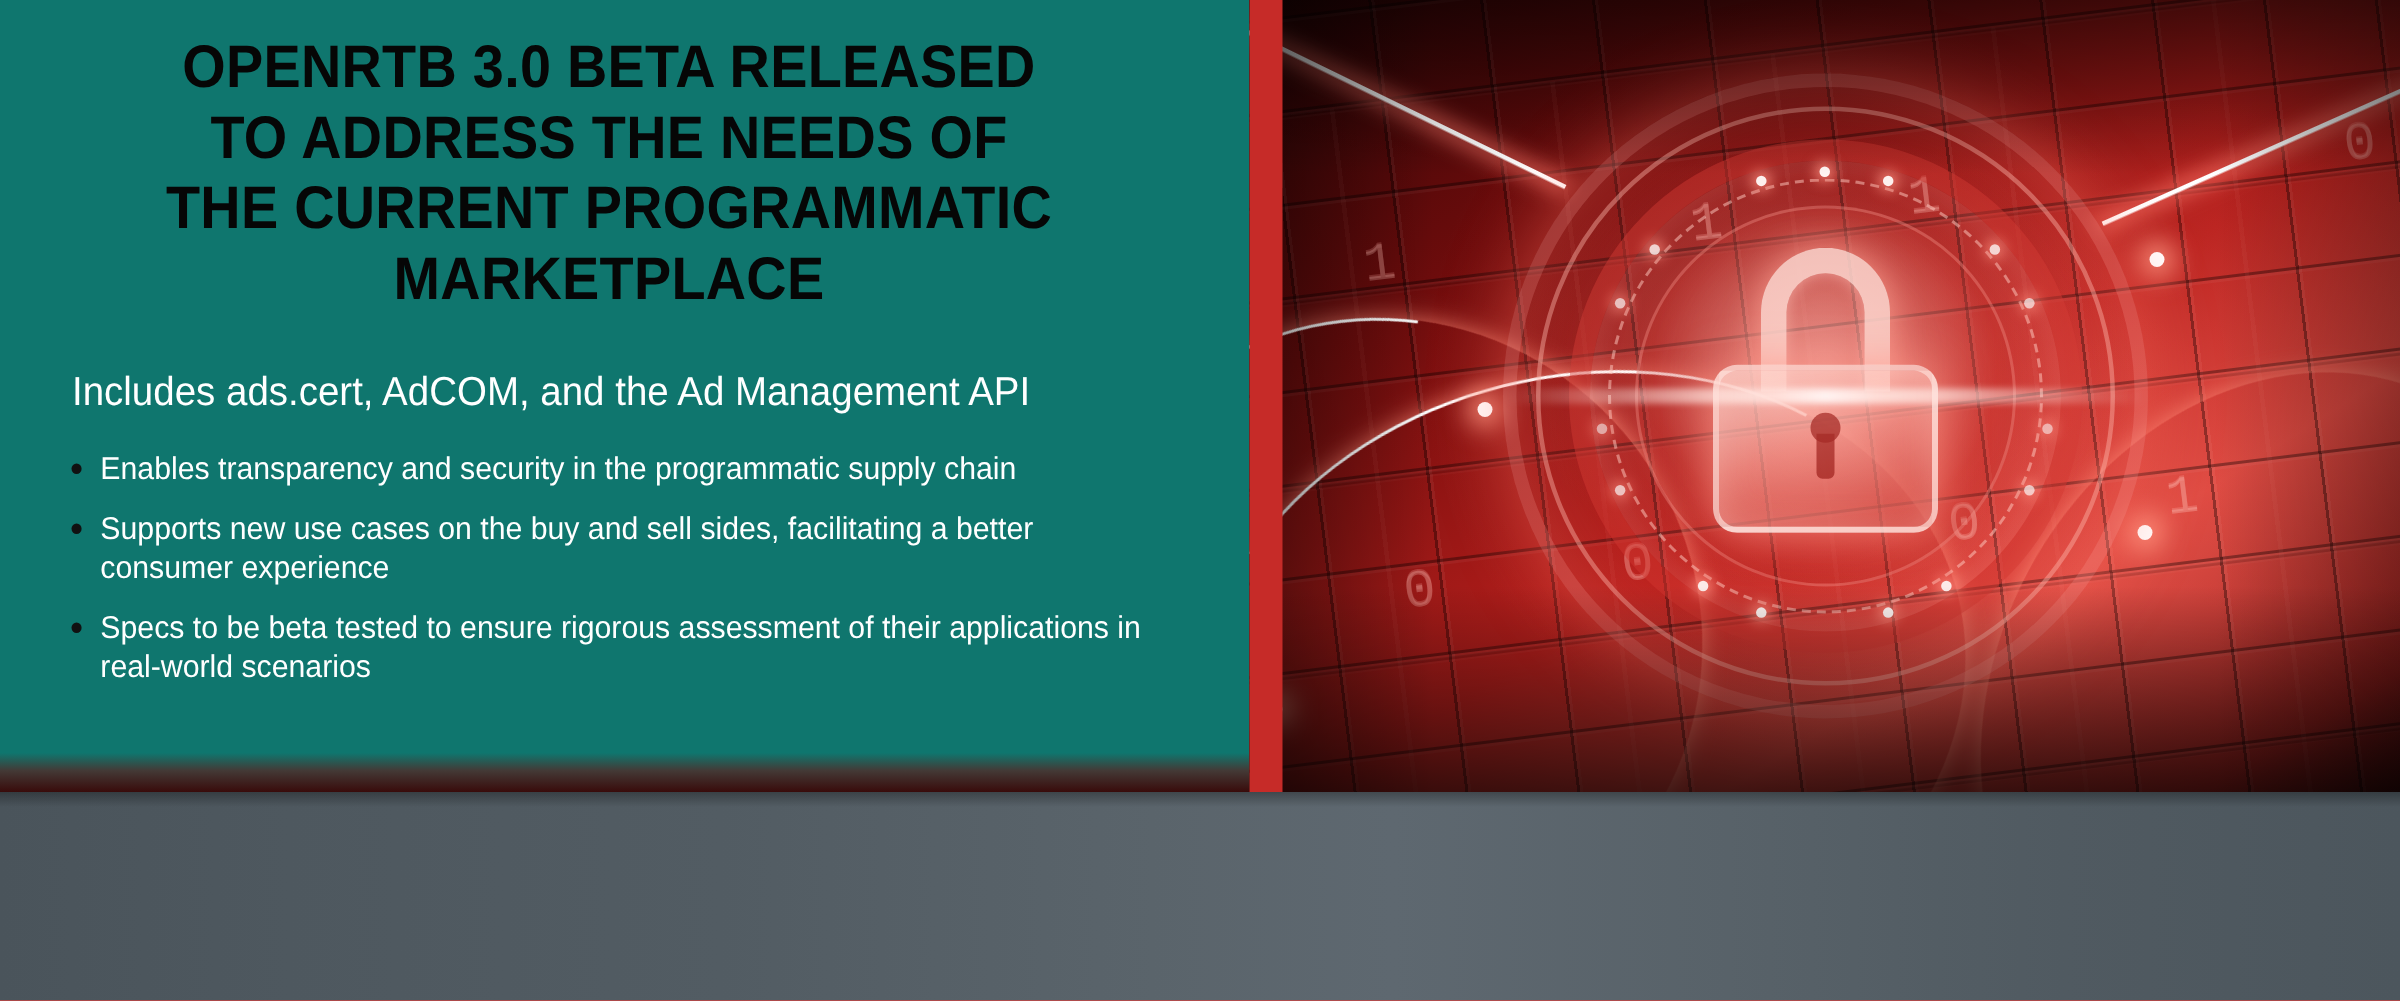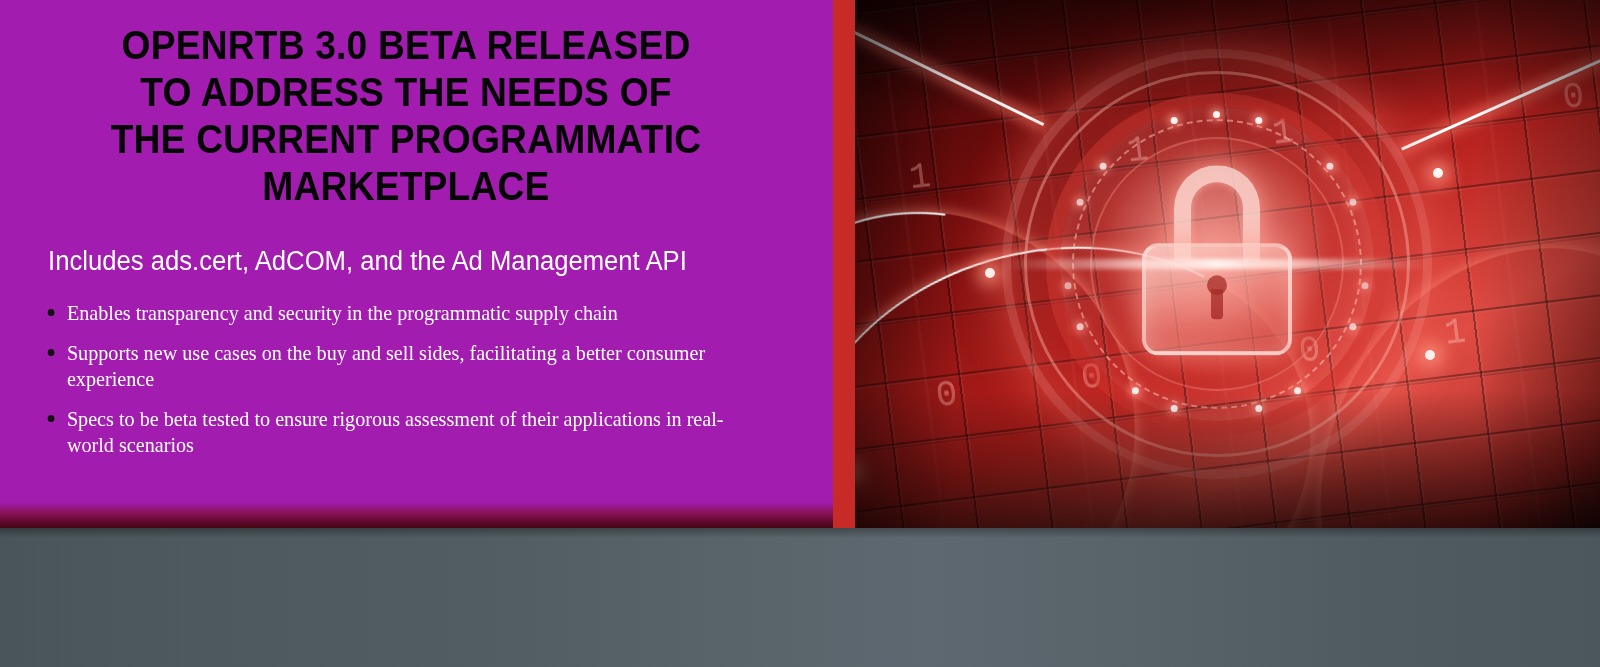--- a/index.html
+++ b/index.html
@@ -8,40 +8,40 @@
     background:#c62b28;
     font-family:"Liberation Sans", sans-serif;
   }
   #banner {
     position:relative; width:1600px; height:667px; overflow:hidden;
   }
 
   
   .left-panel {
     position:absolute; left:0; top:0; width:833px; height:528px;
-    background:#a21caf; overflow:hidden;
+    background:#0f766e; overflow:hidden;
   }
   .left-panel::after{ 
     content:""; position:absolute; left:0; right:0; bottom:0; height:26px;
     background:linear-gradient(to bottom, rgba(120,10,10,0) 0%, rgba(110,8,8,.55) 45%, rgba(60,2,2,.92) 100%);
     pointer-events:none;
   }
   .headline {
     position:absolute; left:0; top:22px; width:812px;
     text-align:center; color:#060606;
     font-weight:bold; font-size:40px; line-height:47px;
     letter-spacing:.2px;
     transform:scaleX(.93); transform-origin:center top;
   }
   .subhead {
     position:absolute; left:48px; top:245px; width:740px;
     color:#ffffff; font-size:27px; line-height:32px; font-weight:400;
     transform:scaleX(.95); transform-origin:left top;
   }
-  .bullets { position:absolute; left:40px; top:300px; width:760px;font-family:Liberation Serif, serif; }
+  .bullets { position:absolute; left:40px; top:300px; width:760px; }
   .bullet {
     position:relative; padding-left:28px; margin-bottom:14px;
     color:#ffffff; font-size:21px; line-height:26px; font-weight:400;
     transform:scaleX(.96); transform-origin:left top;
   }
   .bullet .dot {
     position:absolute; left:8px; top:9px; width:7px; height:7px;
     background:#111; border-radius:50%;
   }
 

